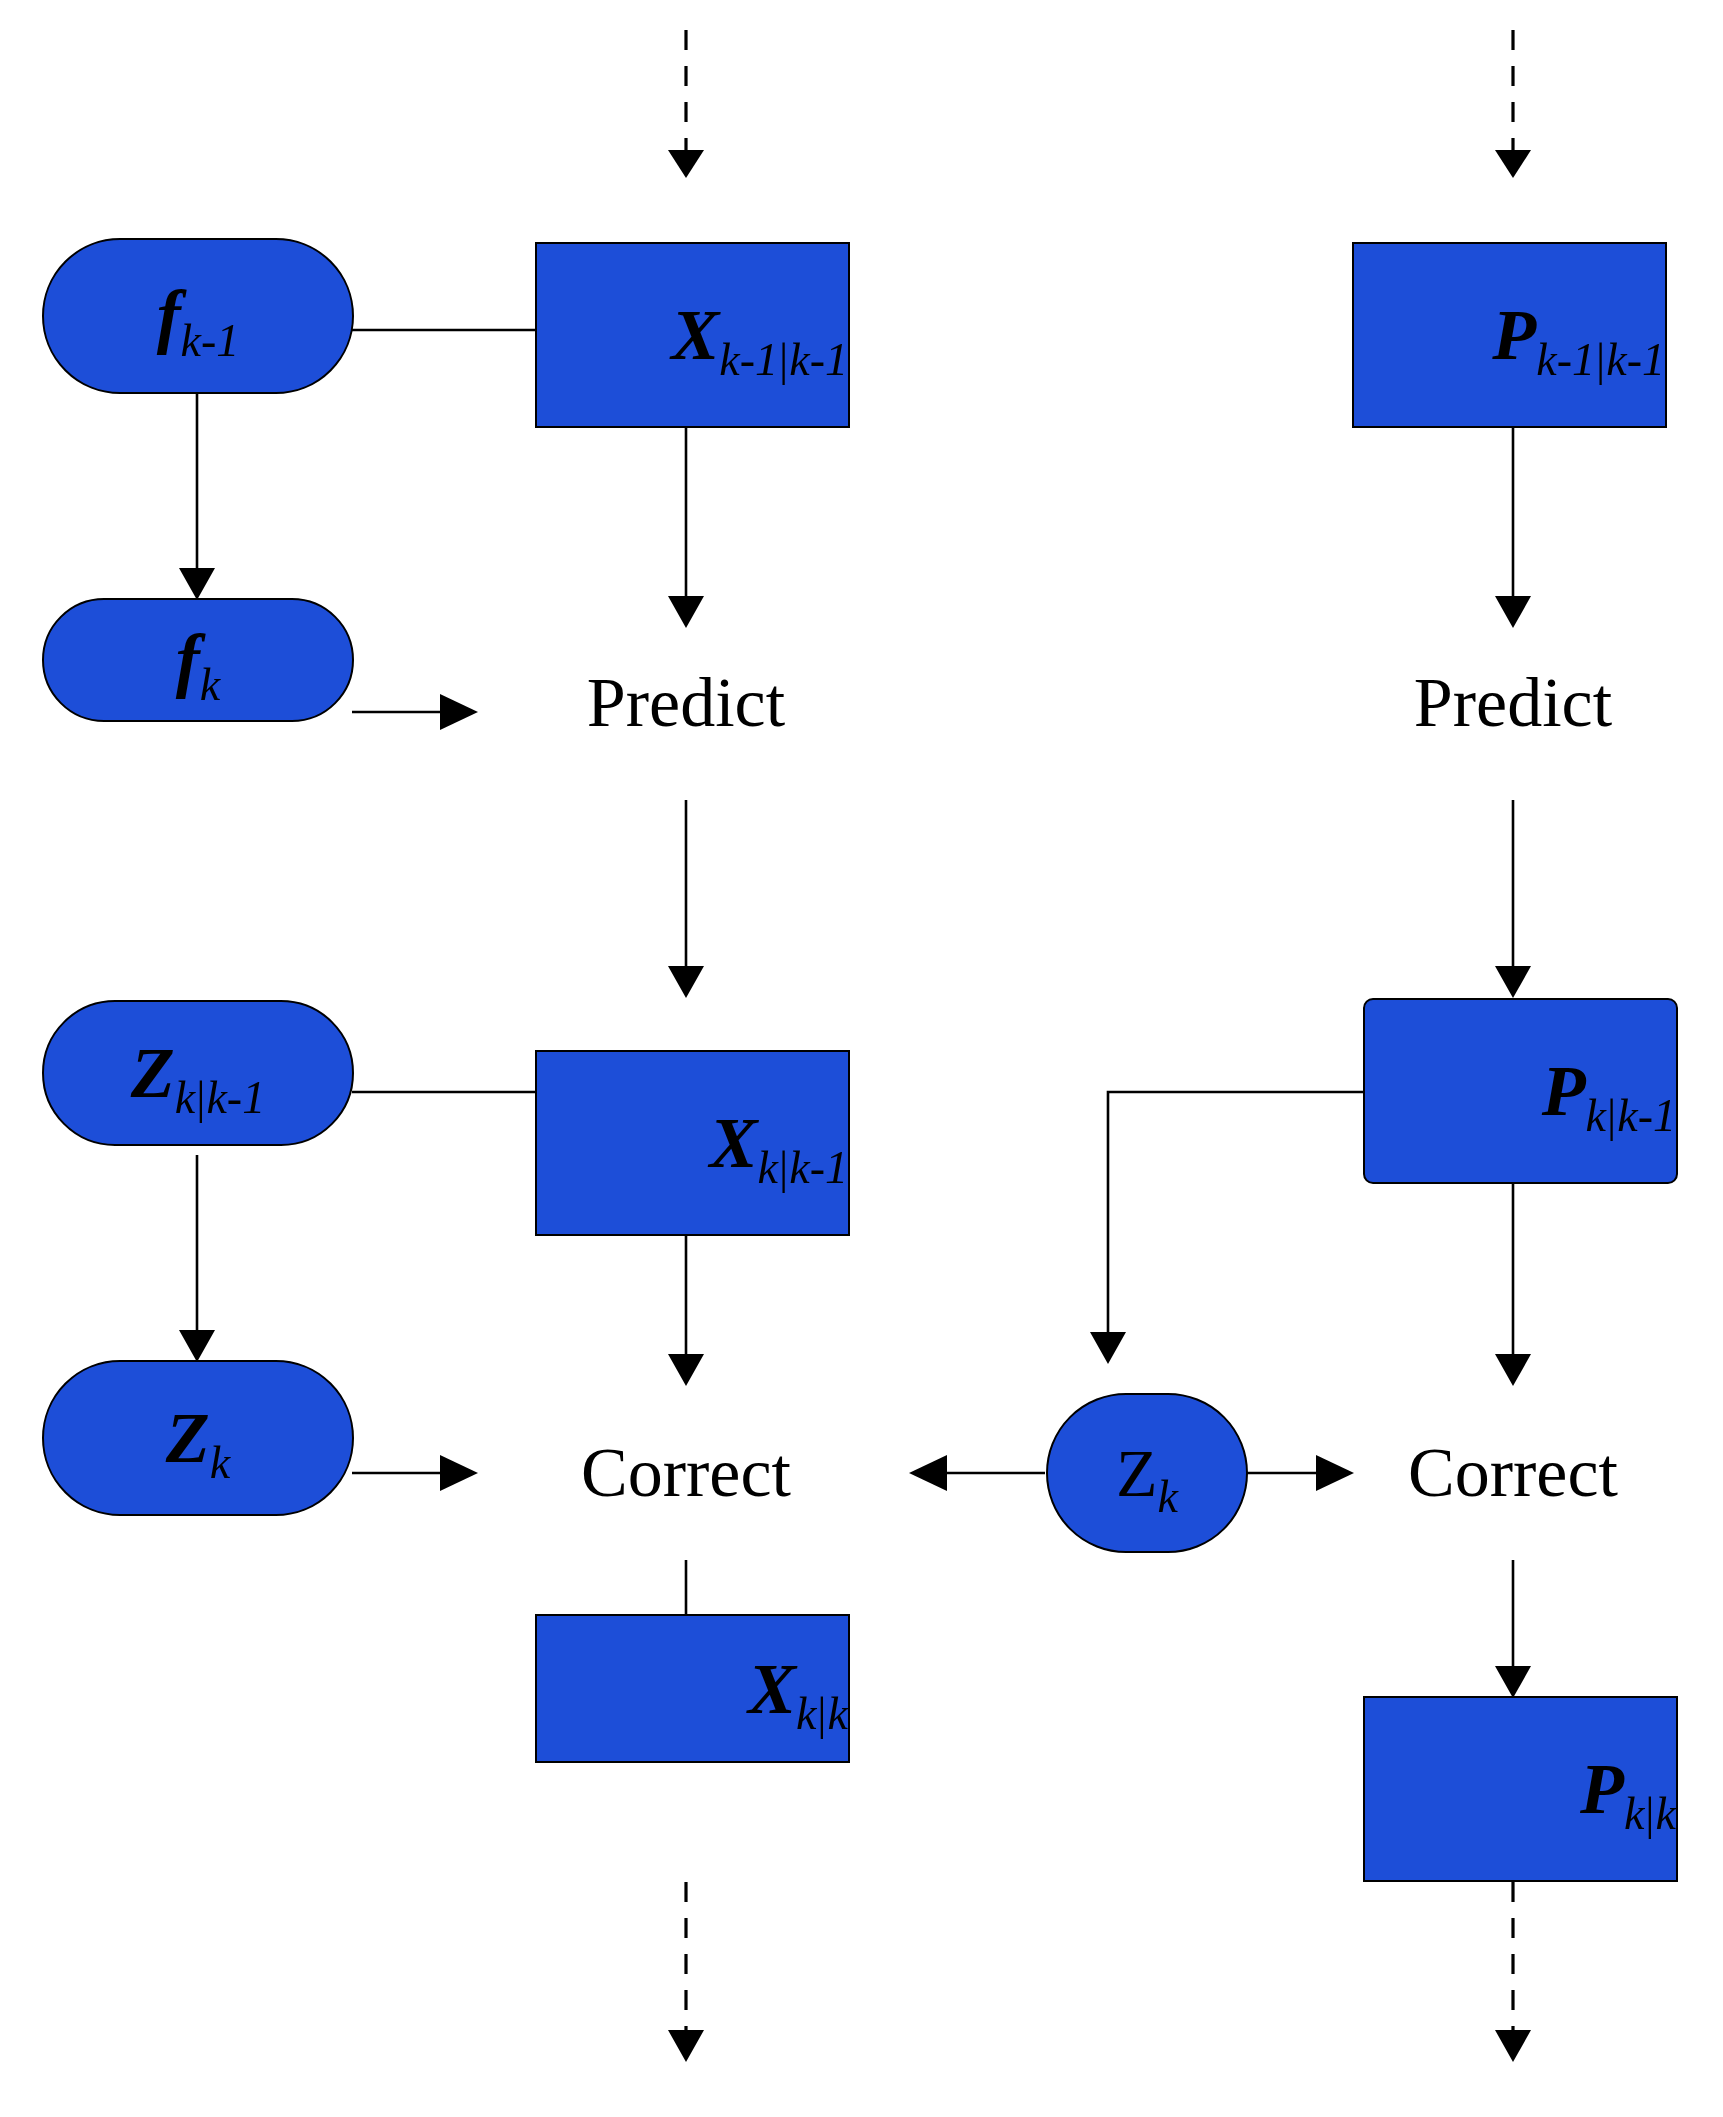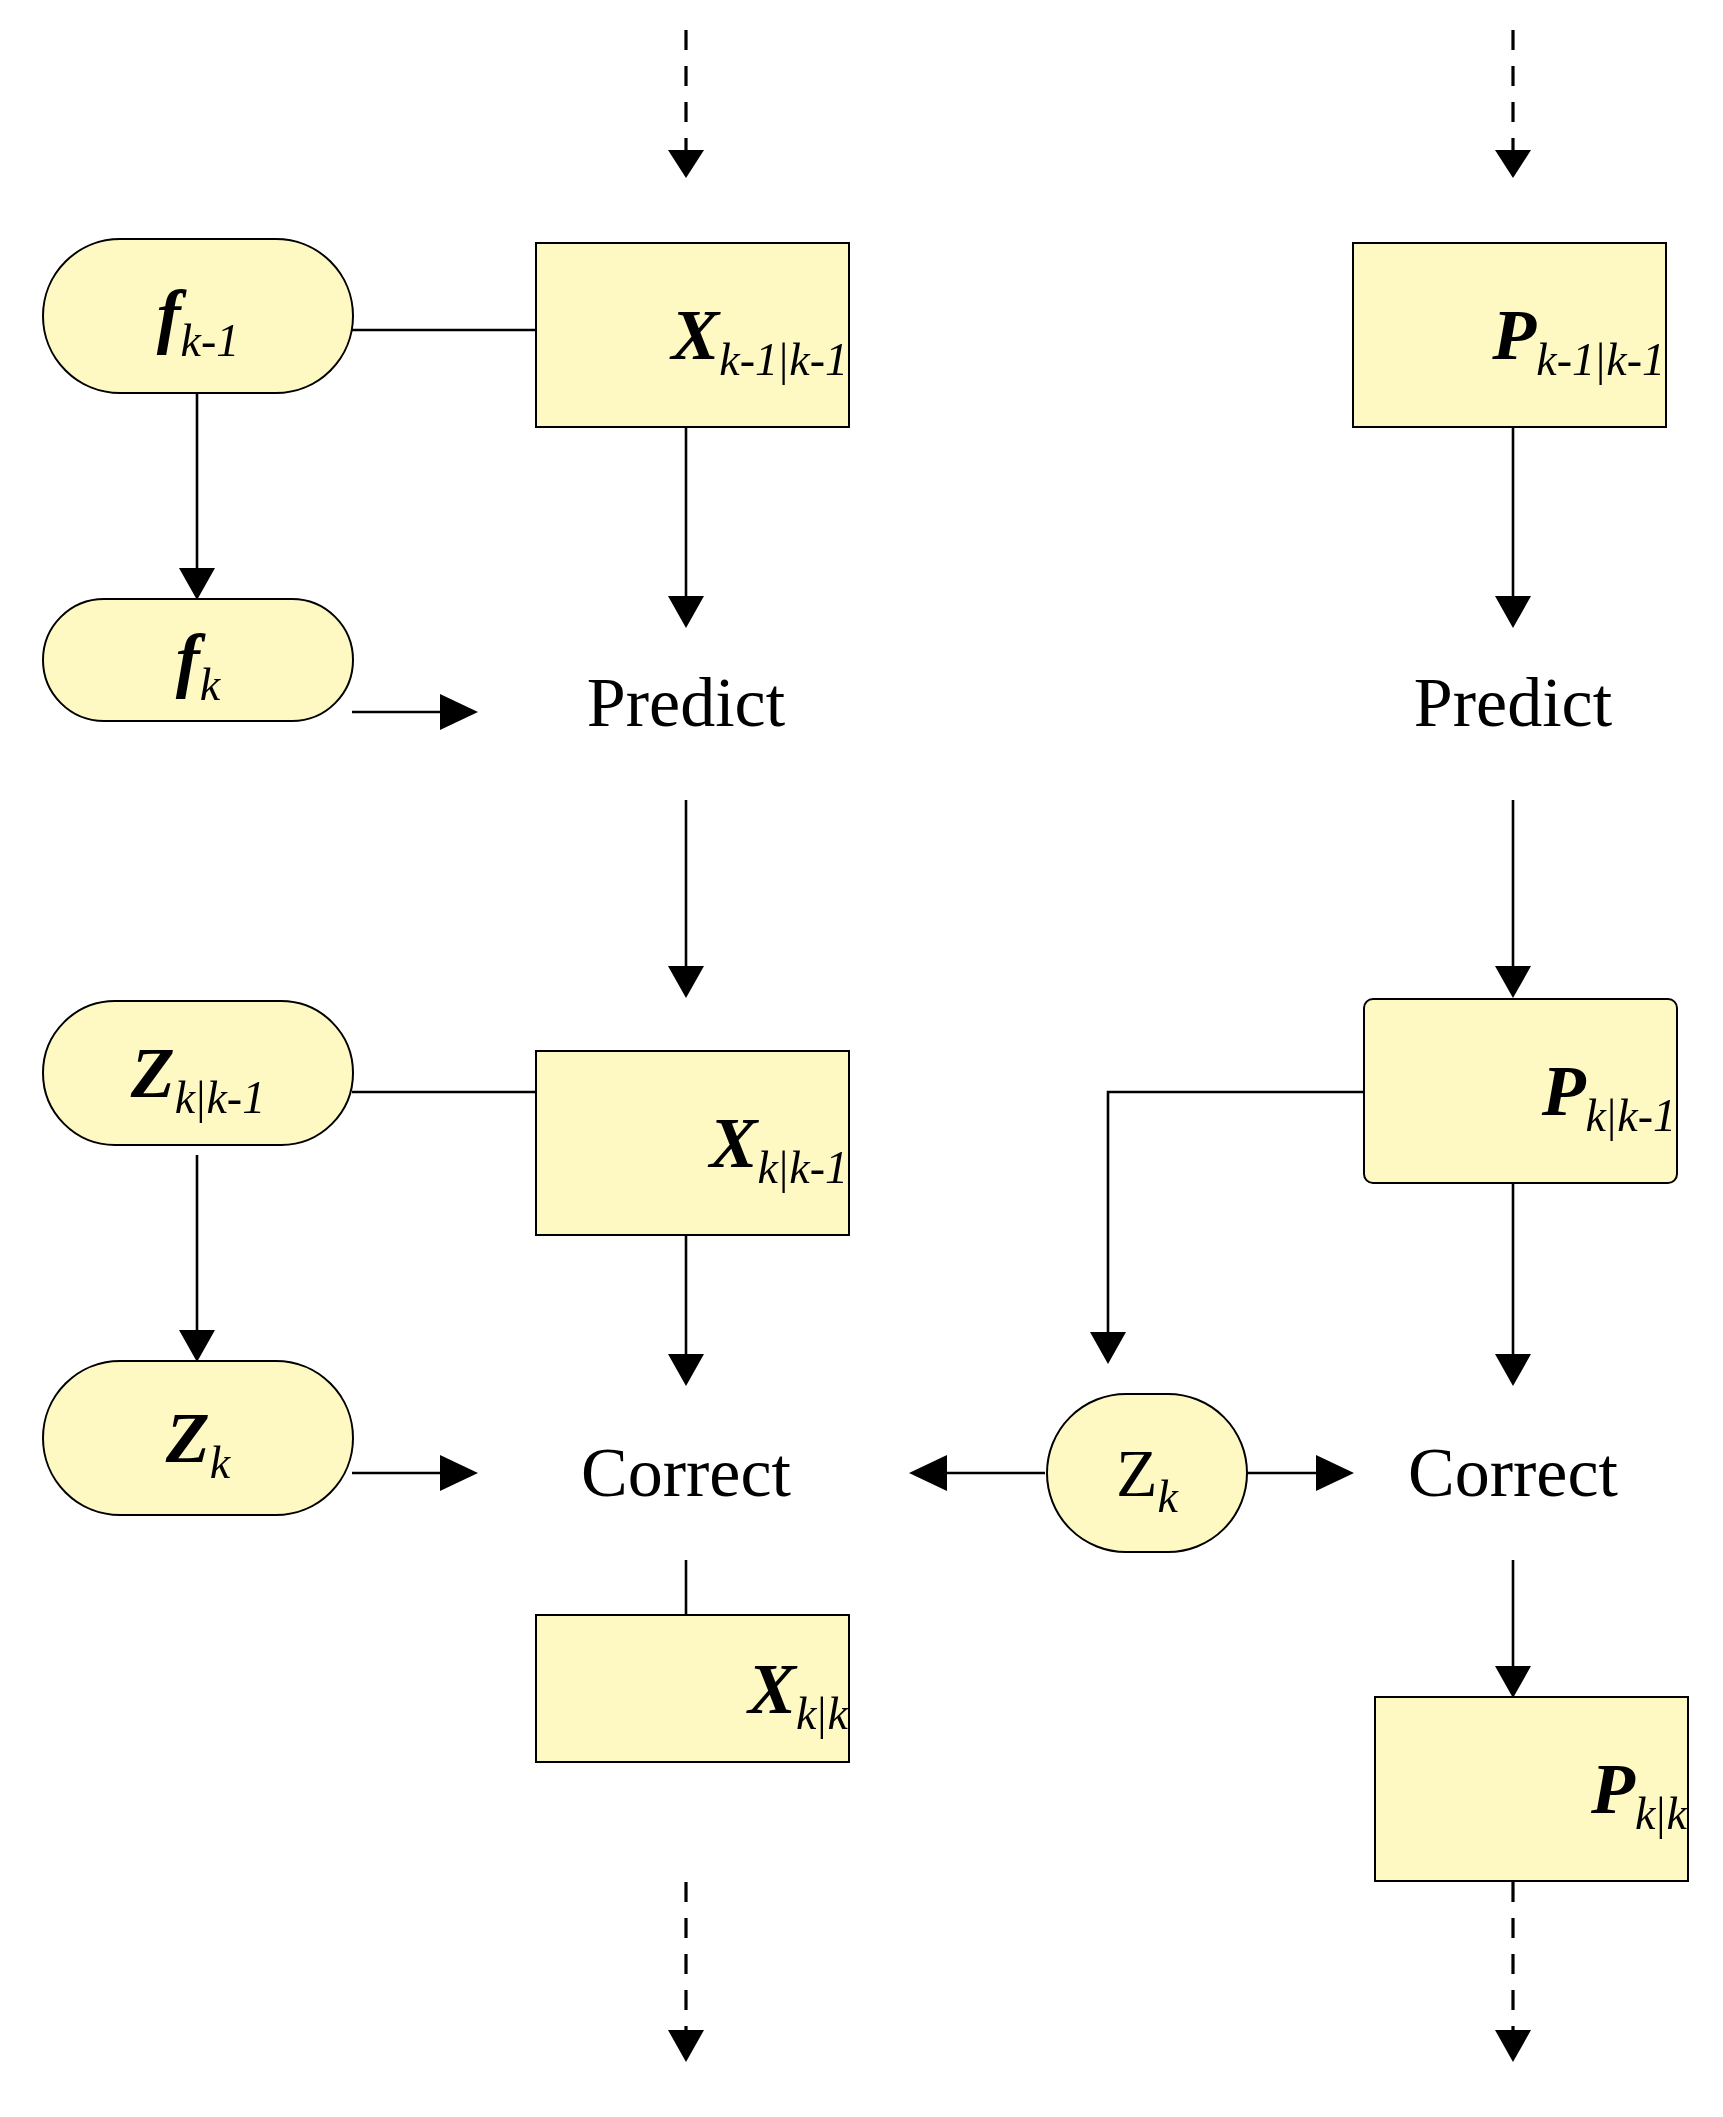--- a/index.html
+++ b/index.html
@@ -17,21 +17,21 @@
   }
 
   
   .node {
     position: absolute;
     box-sizing: border-box;
     display: flex;
     align-items: center;
     justify-content: center;
     color: #000000;
-    background: #fef9c3;
+    background: #1d4ed8;
   }
   .rect {
     border: 2px solid #000000;
     border-radius: 0;
     justify-content: flex-end;
   }
   .stadium {
     border: 2px solid #000000;
     border-radius: 999px;
   }
@@ -260,21 +260,21 @@
       <span class="base">P</span><span class="sub">k-1</span><span class="bar">|</span><span class="sub">k-1</span>
     </span>
   </div>
 
   <div class="node rect" style="left:1363px; top:998px; width:315px; height:186px;border-radius:10px;">
     <span class="mathlabel">
       <span class="base">P</span><span class="sub">k</span><span class="bar">|</span><span class="sub">k-1</span>
     </span>
   </div>
 
-  <div class="node rect" style="left:1363px; top:1696px; width:315px; height:186px;margin-left:11px;">
+  <div class="node rect" style="left:1363px; top:1696px; width:315px; height:186px;">
     <span class="mathlabel">
       <span class="base">P</span><span class="sub">k</span><span class="bar">|</span><span class="sub">k</span>
     </span>
   </div>
 
   <div class="node plain" style="left:466px; top:648px; width:440px; height:110px;">
     <span class="steptext">Predict</span>
   </div>
 
   <div class="node plain" style="left:1293px; top:648px; width:440px; height:110px;">

